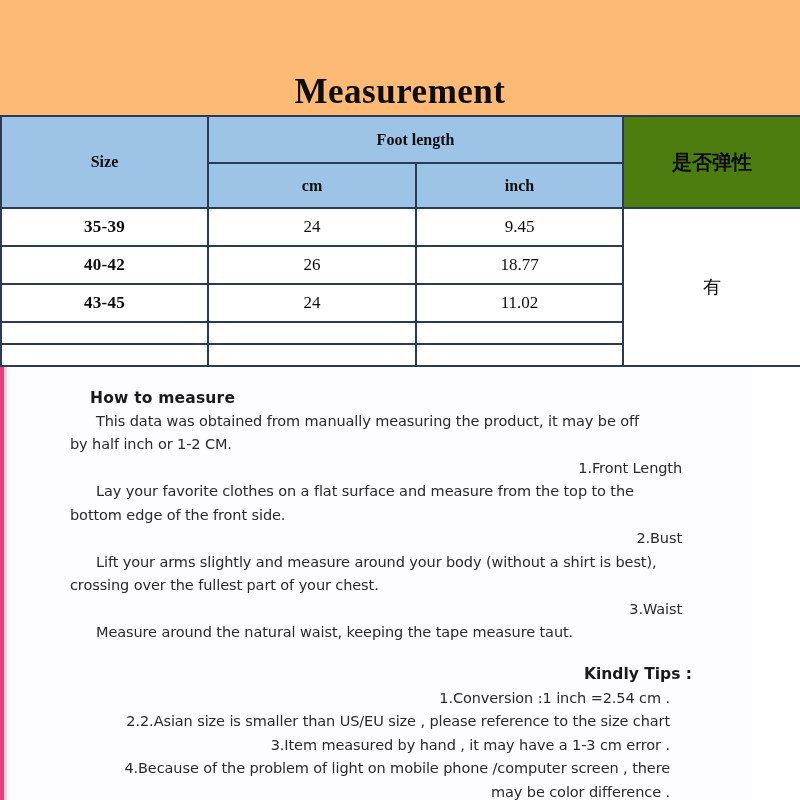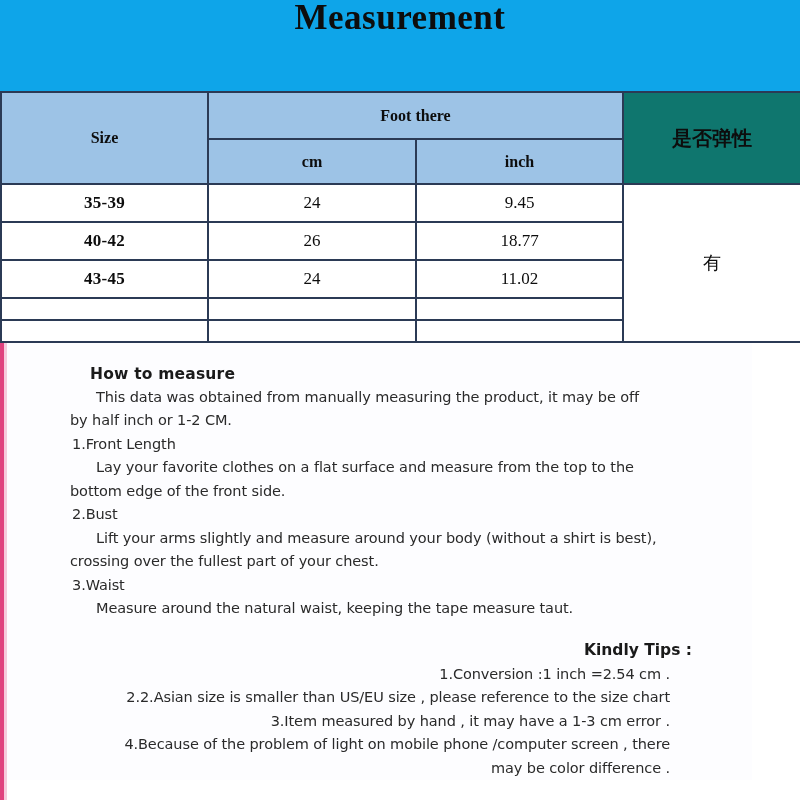--- a/index.html
+++ b/index.html
@@ -11,25 +11,25 @@
     width: 800px;
     height: 800px;
     overflow: hidden;
     font-family: "Liberation Sans", sans-serif;
     color: #1a1a1a;
     position: relative;
   }
 
   
   .title-band {
-    height: 91px;
+    height: 115px;
     display: flex;
-    align-items: flex-start;
+    align-items: flex-end;
     justify-content: center;
-    background: #0ea5e9;
+    background: #fdba74;
   }
   .title {
     font-family: "Liberation Serif", serif;
     font-size: 35px;
     font-weight: 700;
     letter-spacing: 0.5px;
     color: #0d0d0d;
     line-height: 1;
     padding-bottom: 6px;
   }
@@ -48,21 +48,21 @@
     vertical-align: middle;
     font-family: "Liberation Serif", serif;
     color: #0d0d0d;
   }
   .size-table .hdr {
     background: #9dc3e6;
     font-weight: 700;
     font-size: 16px;
   }
   .size-table .hdr-cn {
-    background: #0f766e;
+    background: #4d7c0f;
     font-weight: 700;
     font-size: 20px;
     font-family: "DejaVu Sans", sans-serif;
   }
   .col-size  { width: 207px; }
   .col-cm    { width: 208px; }
   .col-inch  { width: 207px; }
   .col-el    { width: 178px; }
 
   .row-h1 { height: 47px; }
@@ -125,21 +125,21 @@
   .para {
     font-family: "DejaVu Sans", sans-serif;
     font-size: 14.5px;
     line-height: 1.62;
     color: #2a2a2a;
     margin: 0 0 0 50px;
     max-width: 590px;
     letter-spacing: -0.1px;
   }
   .para.indent { text-indent: 26px; }
-  .para.sub { margin-left: 52px; }
+  .para.sub { margin-left: 72px; text-align: right; }
   .tips-block { margin-top: 20px; text-align: right; }
   .tips-head {
     font-family: "DejaVu Sans", sans-serif;
     font-weight: 700;
     font-size: 15.5px;
     color: #1a1a1a;
     margin: 0 0 4px 72px;
   }
   .tip-line {
     font-family: "DejaVu Sans", sans-serif;
@@ -162,21 +162,21 @@
 <table class="size-table">
   <colgroup>
     <col class="col-size">
       <col class="col-cm">
       <col class="col-inch">
       <col class="col-el">
   </colgroup>
   <tbody>
     <tr class="row-h1">
       <td class="hdr" rowspan="2">Size</td>
-      <td class="hdr" colspan="2">Foot there</td>
+      <td class="hdr" colspan="2">Foot length</td>
       <td class="hdr-cn" rowspan="2">是否弹性</td>
     </tr>
     <tr class="row-h2">
       <td class="hdr">cm</td>
       <td class="hdr">inch</td>
     </tr>
 
     <tr class="row-data">
       <td class="size-cell">35-39</td>
       <td class="num-cell">24</td>

